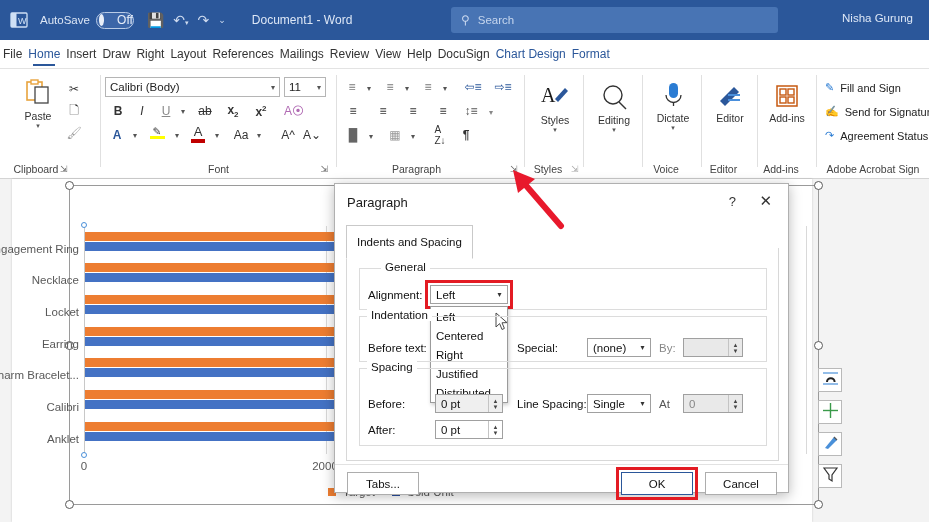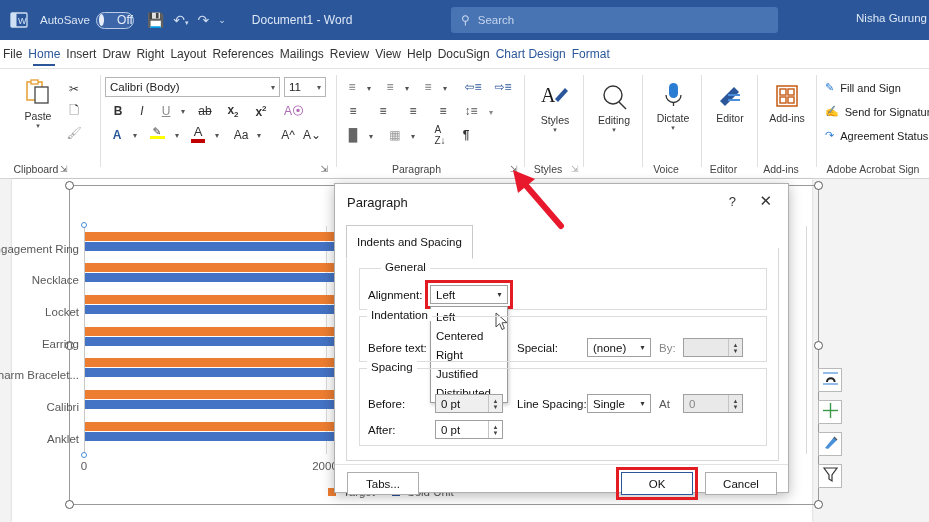--- a/index.html
+++ b/index.html
@@ -37,21 +37,21 @@
   .searchbar {
     position: absolute; left: 451px; top: 7px; width: 327px; height: 26px;
     background: #4874b4; border-radius: 3px;
     display: flex; align-items: center; padding-left: 10px;
   }
   .searchbar .sicon { color: #c6d6ee; font-size: 12px; }
   .searchbar .stext { color: #c6d6ee; font-size: 11.5px; margin-left: 8px; }
   .username {
     position: absolute; right: 0px; top: 12px;
     color: #dde7f6; font-size: 11.5px; white-space: nowrap;
-    padding-right: 2px;
+    padding-right: 16px;
   }
 
   
   .tabbar {
     position: absolute; top: 40px; left: 0; width: 929px; height: 29px;
     background: #fff; display: flex; align-items: center;
     border-bottom: 1px solid #e3e3e3;
   }
   .tab {
     font-size: 12px; color: #333; padding: 0 3px; height: 29px;
@@ -358,20 +358,21 @@
         </div>
       <div class="ficon" style="left:152px;top:59px;width:12px;height:14px;font-size:8px;color:#555">
           <span>▾</span>
         </div>
       <div class="ficon" style="left:178px;top:57px;width:18px;height:18px">
           <span>A^</span>
         </div>
       <div class="ficon" style="left:202px;top:57px;width:18px;height:18px">
           <span>A⌄</span>
         </div>
+      <div class="glabel" style="left:0">Font</div>
       <div class="launcher" style="right:8px">⇲</div>
     </div>
     <div class="gdiv" style="left:336px"></div>
 
     <div class="rgroup" style="left:337px;width:187px">
       <div class="ficon" style="left:6px;top:10px;width:18px;height:16px;color:#777">
           <span>≡</span>
         </div>
       <div class="ficon" style="left:26px;top:12px;width:12px;height:14px;font-size:8px;color:#555">
           <span>▾</span>

